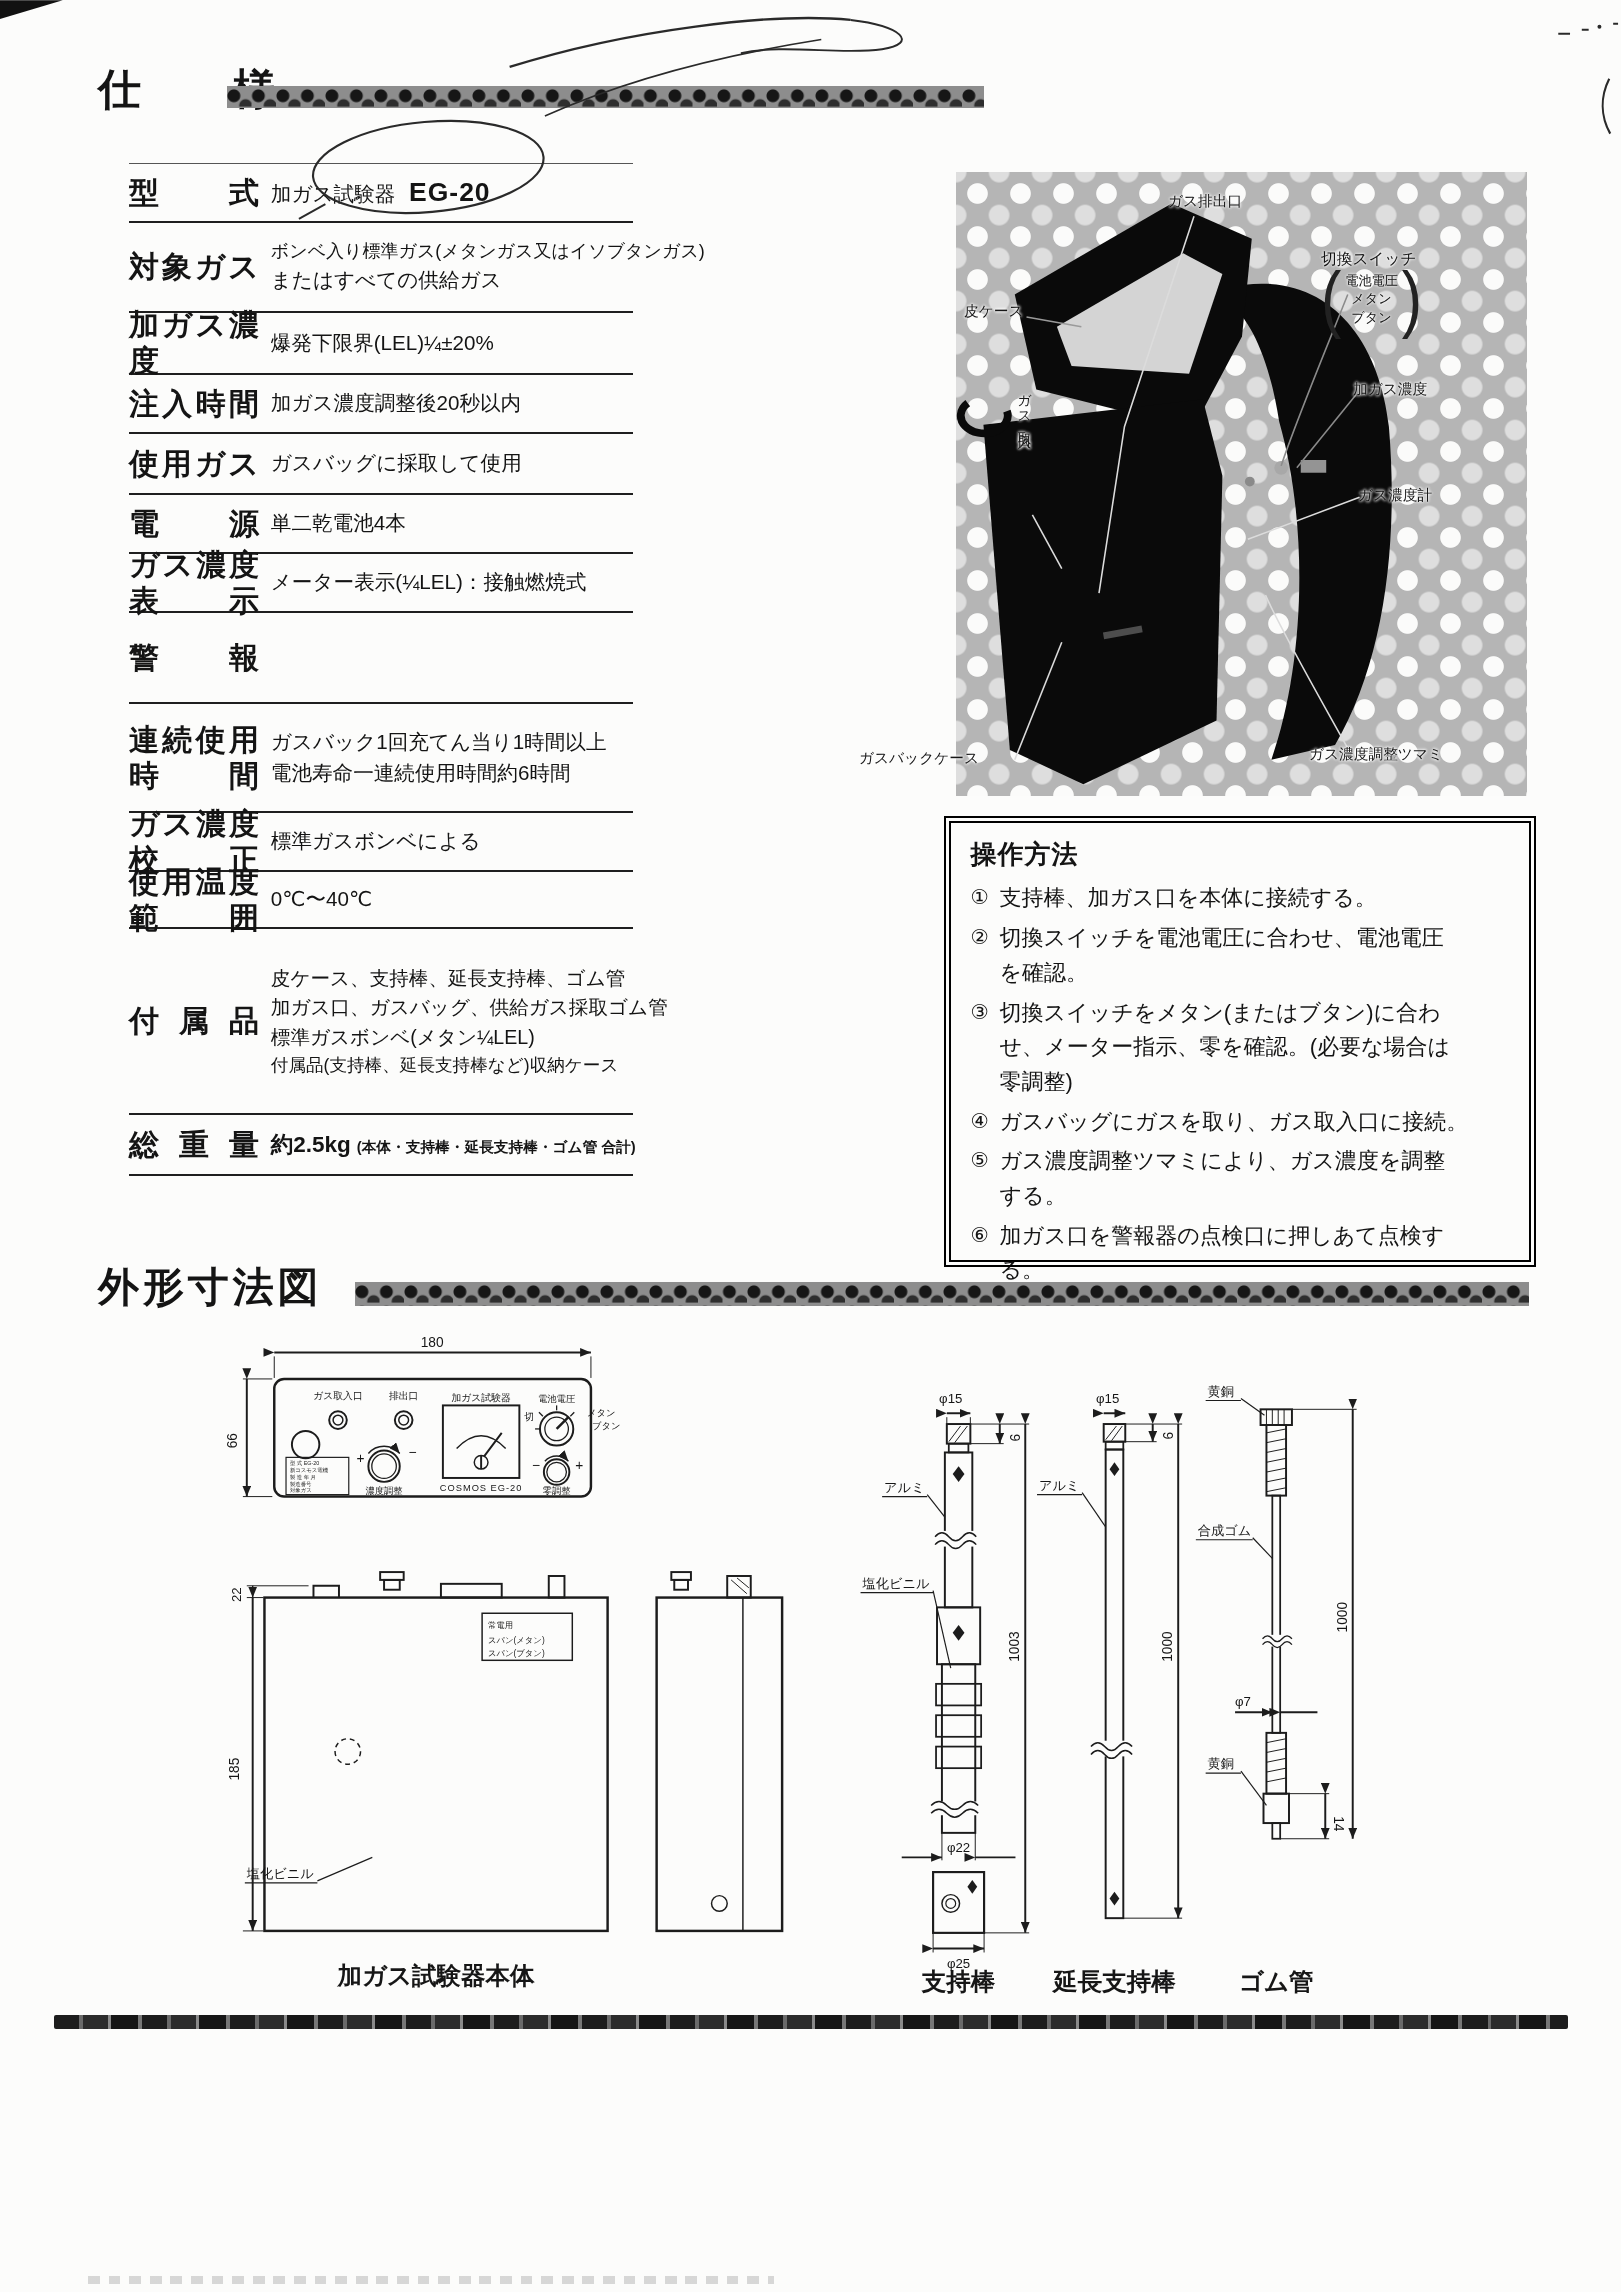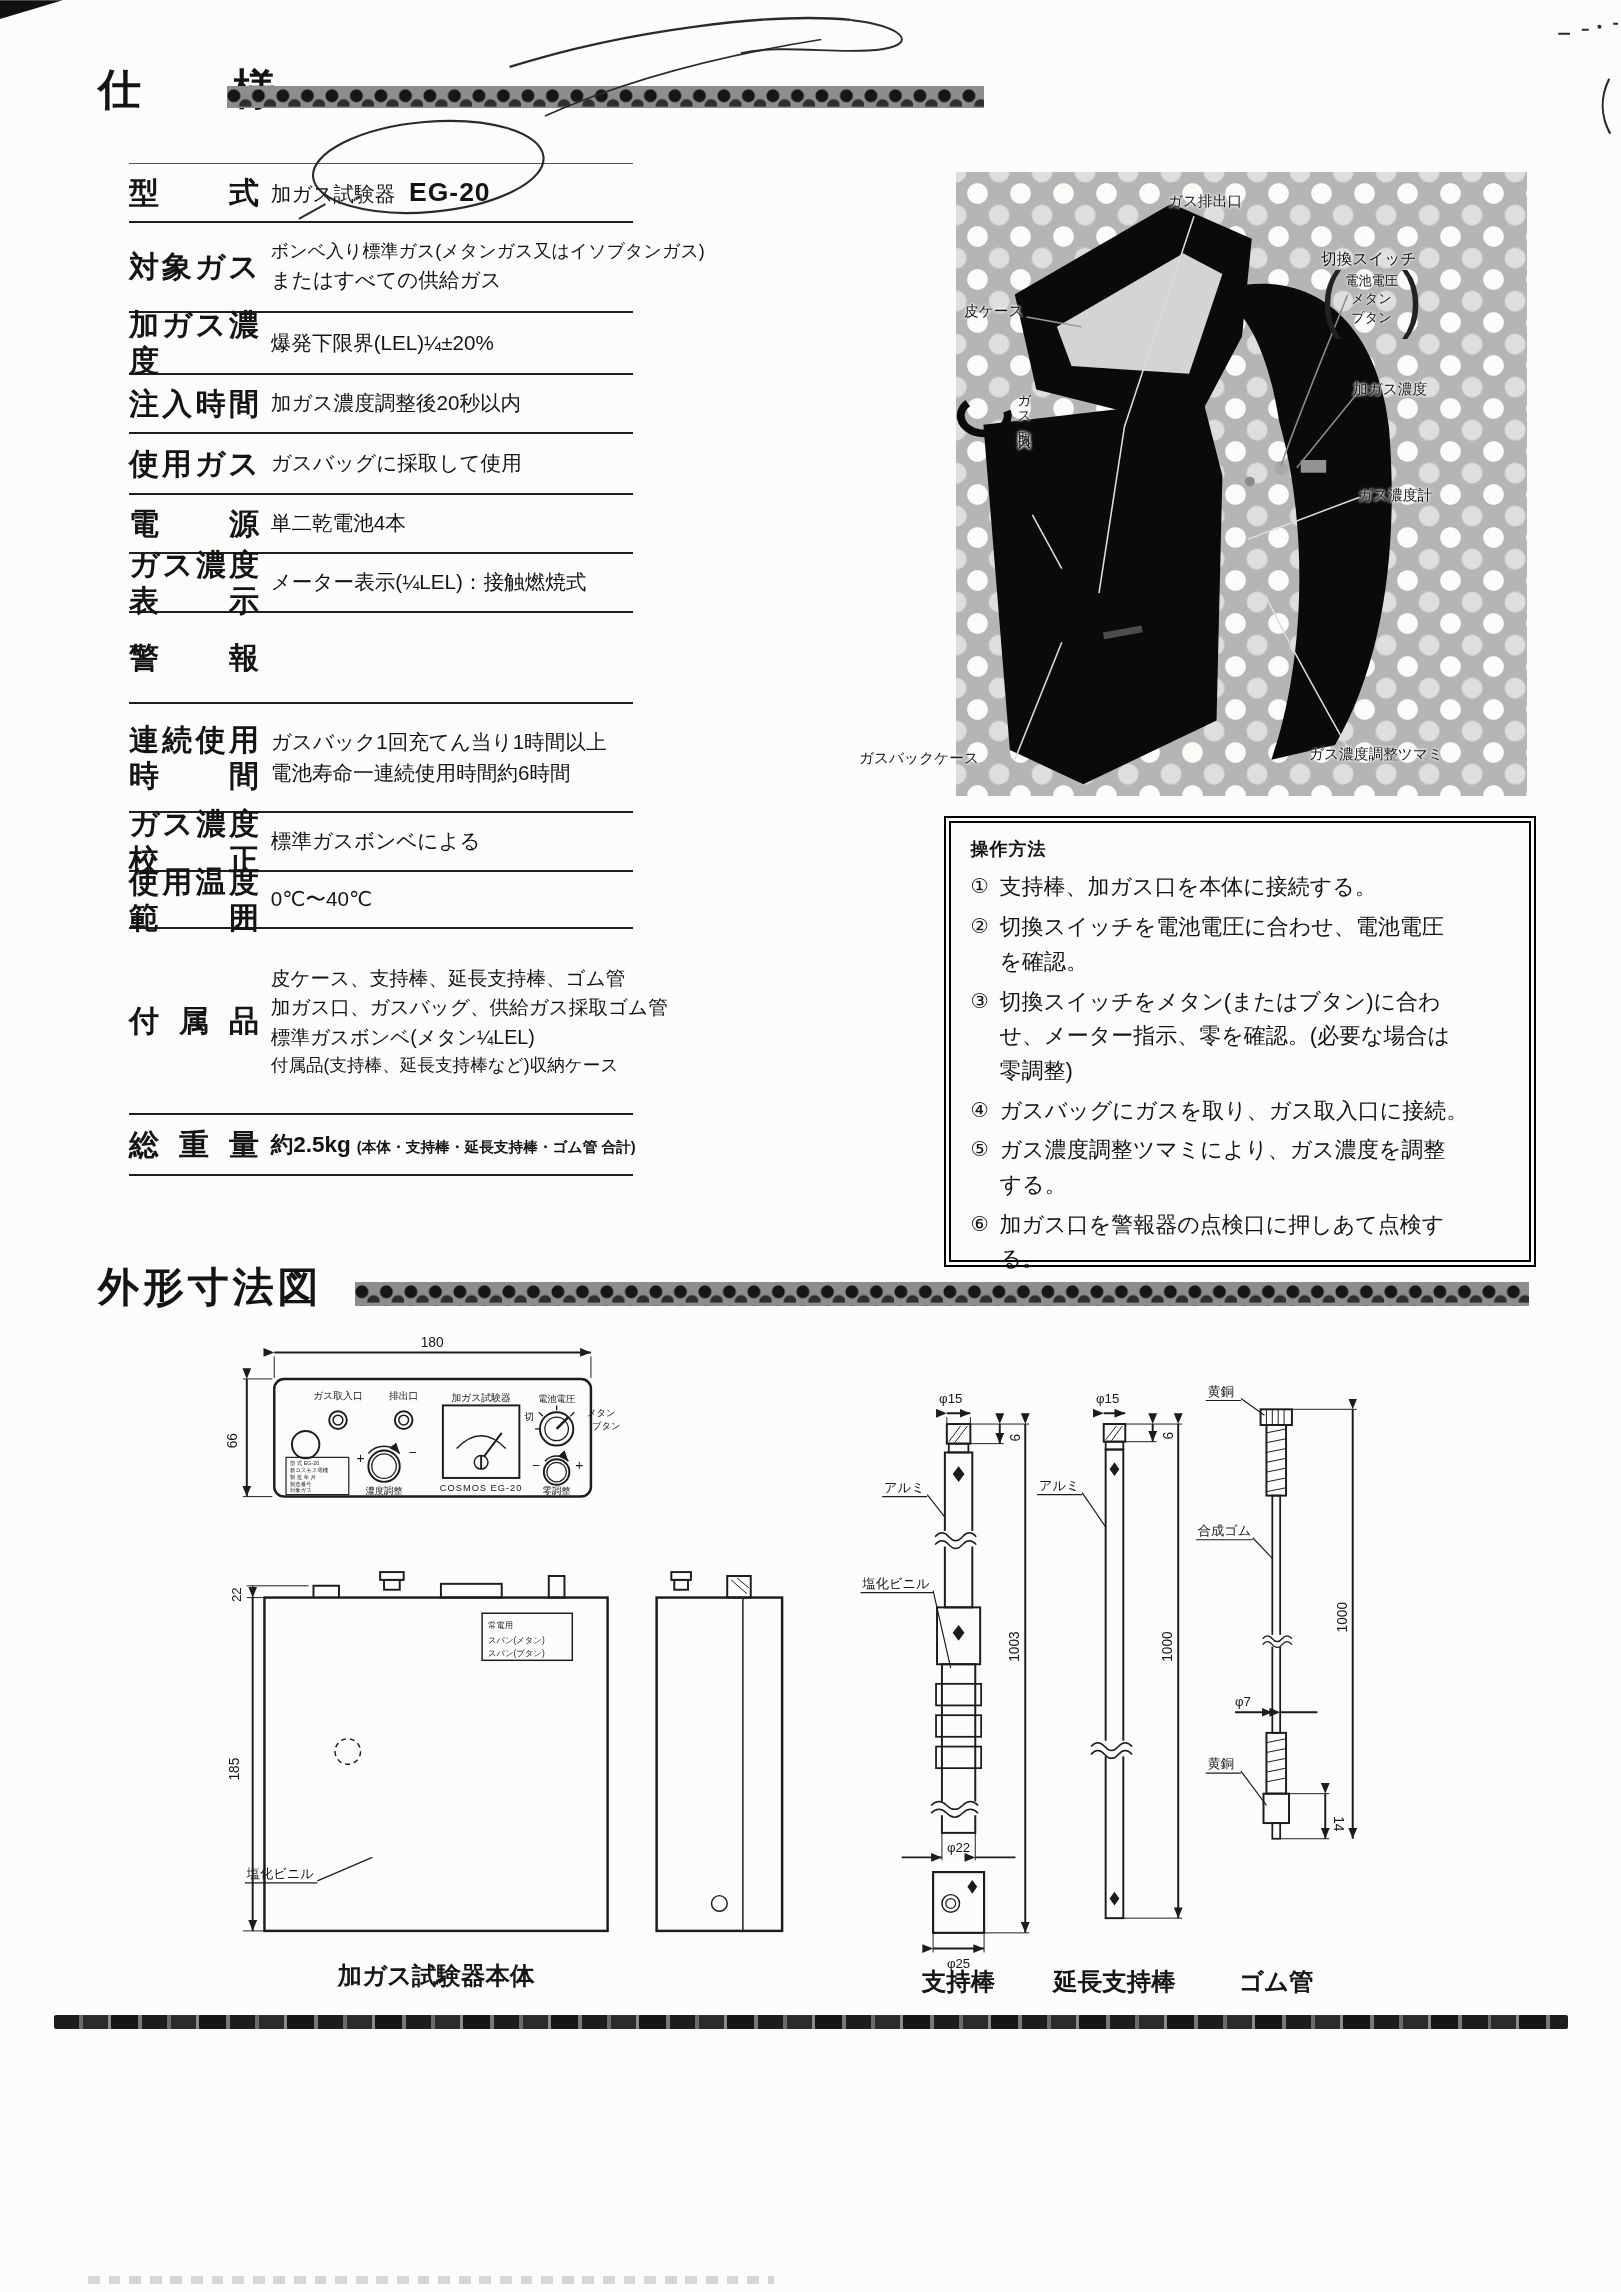--- a/index.html
+++ b/index.html
@@ -45,21 +45,21 @@
   .sw-block{z-index:6}
   .sw-title{font-size:15.7px;font-weight:400;text-shadow:0 0 2.9px #fff,0 0 2.9px #fff}
   .sw-row{display:flex;align-items:center;margin-top:2px}
   .bigp{font-size:61px;font-weight:200;line-height:0.9;transform:scaleY(1.2);color:#222}
   .sw-col{font-size:13.2px;text-align:center;line-height:1.4;padding:0 3.9px;
           text-shadow:0 0 2.9px #fff,0 0 2.9px #fff}
 
   
   .opbox{border:2.9px solid #000;outline:2.9px solid #000;outline-offset:3.9px;
          box-sizing:border-box;padding:13.7px 19.6px 9.8px 19.6px;background:rgba(252,252,251,.6)}
-  .optitle{font-size:18px;font-weight:bold;margin-bottom:9.8px;letter-spacing:1px}
+  .optitle{font-size:26px;font-weight:bold;margin-bottom:9.8px;letter-spacing:1px}
   .step{display:flex;margin-bottom:4.9px}
   .stepnum{flex:0 0 29px;font-size:20.6px;line-height:1.58}
   .stepline{font-size:22px;line-height:1.58;white-space:nowrap}
 
   
   svg text{stroke:none;fill:#161616;font-family:"Liberation Sans","DejaVu Sans",sans-serif}
   .cap{font-size:25px;font-weight:bold}
   .dimt{font-size:14px}
   .lbl{font-size:13.5px}
   .tiny{font-size:5.5px;fill:#222}

